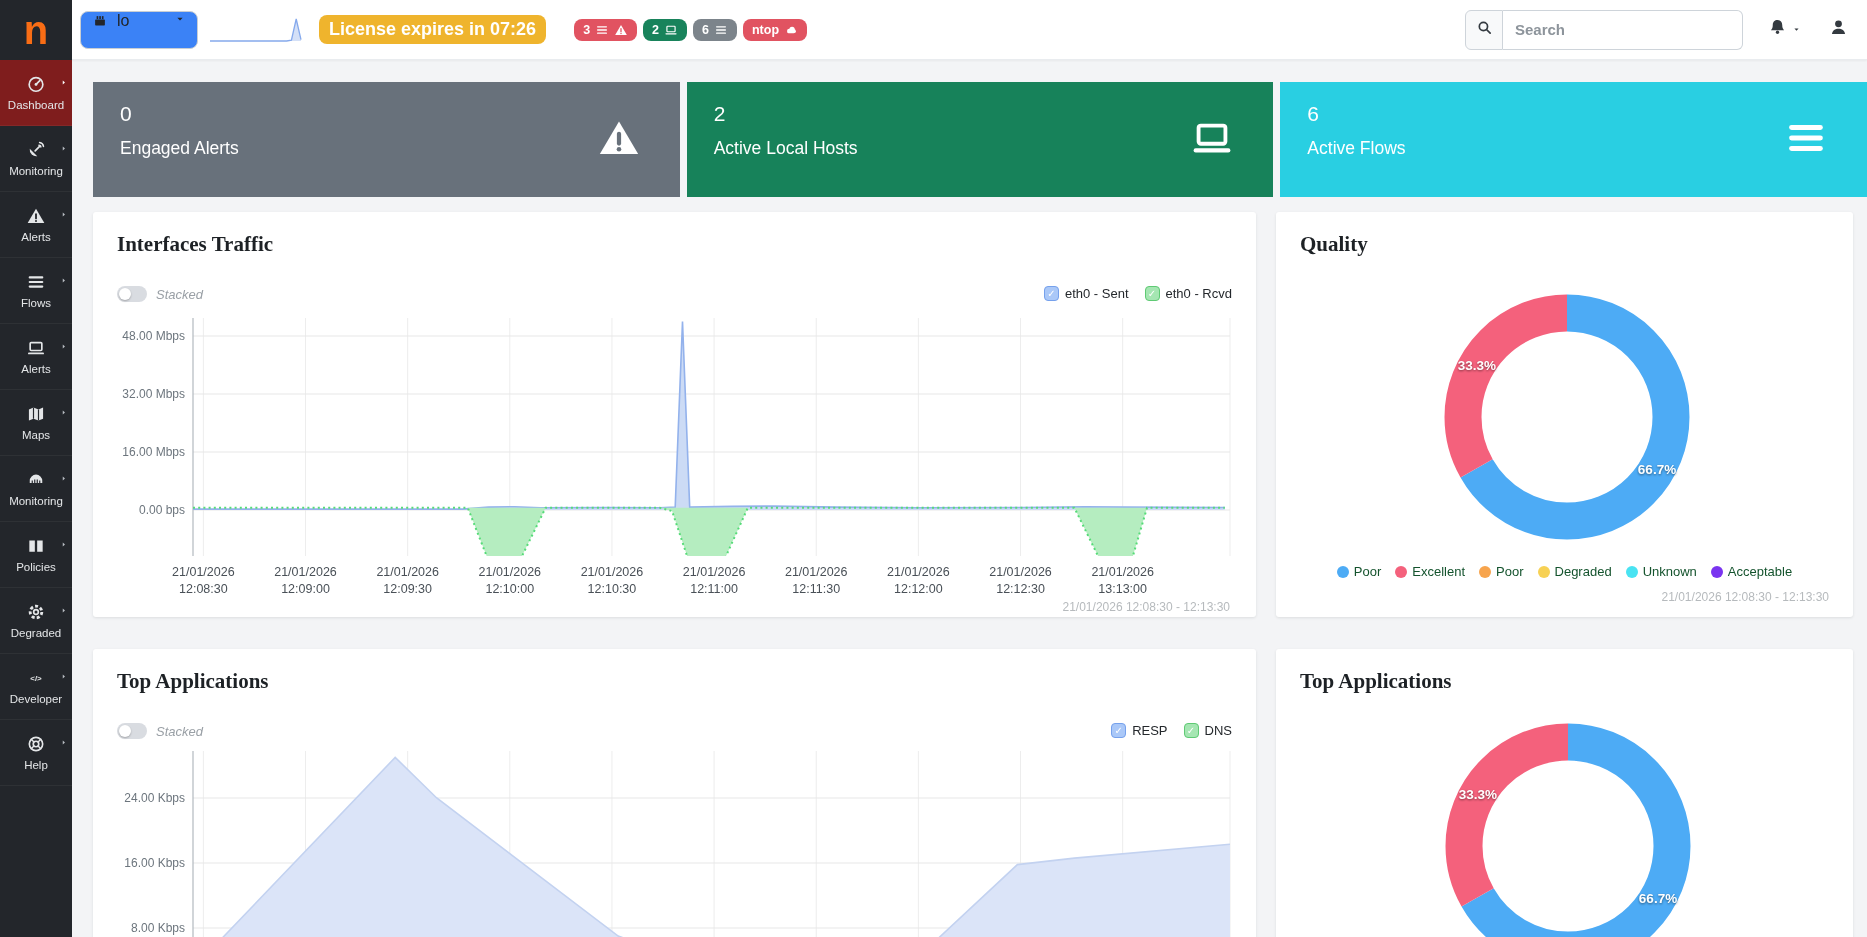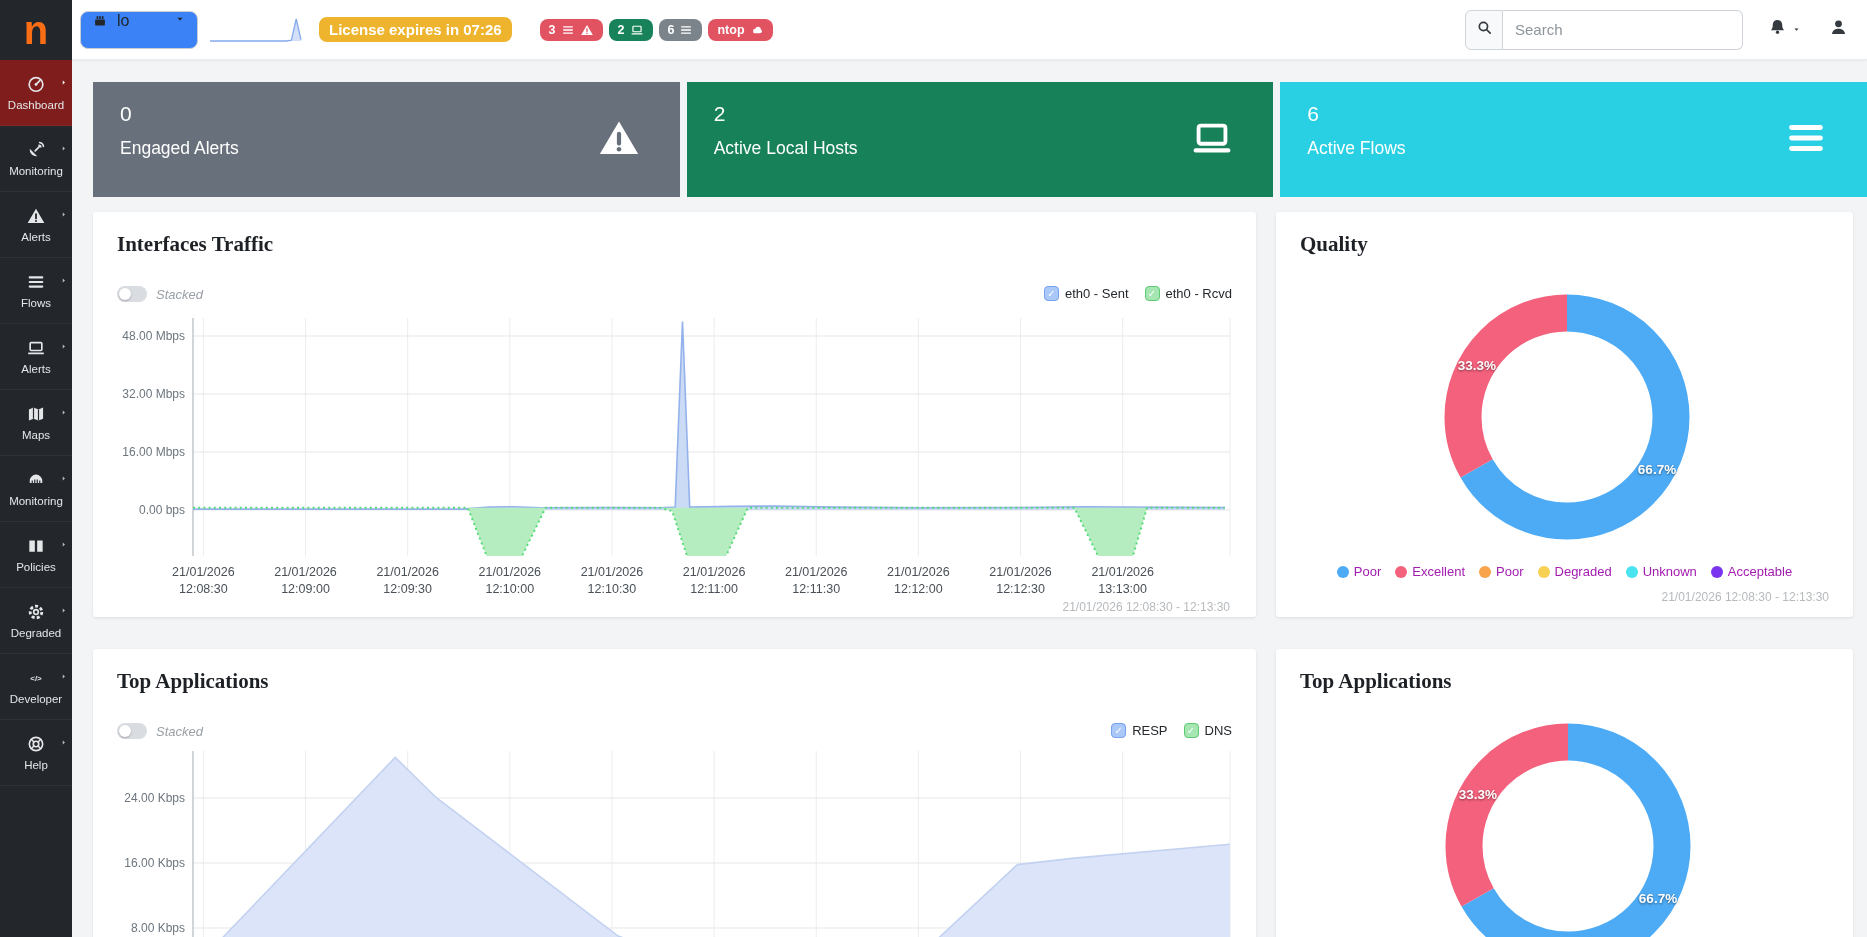--- a/index.html
+++ b/index.html
@@ -19,32 +19,32 @@
   .sidebar-item.active .caret { color:#fff; }
 
   
   .header { position:absolute; left:72px; top:0; right:0; height:60px; background:#fff;
             border-bottom:1px solid #e9ecef; box-shadow:0 1px 2px rgba(0,0,0,.05);
             display:flex; align-items:center; padding:0 18px 0 8px; z-index:20; }
   .iface-select { width:118px; height:38px; border:1px solid #c9ced3; border-radius:8px;
                   display:flex; padding:0 10px; gap:8px; color:#23262b; cursor:pointer; background:#3b82f6; }
   .iface-select .val { font-size:16px; color:#212529; flex:1; }
   .sparkline { margin-left:10px; }
-  .lic-badge { margin-left:16px; background:#efb42d; color:#fff; font-weight:bold; font-size:15px;
+  .lic-badge { margin-left:16px; background:#efb42d; color:#fff; font-weight:bold; font-size:18px;
                padding:4px 10px; border-radius:8px; white-space:nowrap; cursor:pointer; }
   .badges { display:flex; gap:6px; margin-left:28px; }
   .pill { height:22px; border-radius:8px; padding:0 9px; display:flex; align-items:center; gap:5px;
           color:#fff; font-size:12.5px; font-weight:bold; cursor:pointer; }
   .hspacer { flex:1; }
   .search-group { display:flex; height:40px; }
   .search-btn { width:38px; background:#f8f9fa; border:1px solid #ced4da; border-radius:6px 0 0 6px;
                 display:flex; align-items:center; justify-content:center; color:#343a40; cursor:pointer; }
   .search-input { width:240px; border:1px solid #ced4da; border-left:none; border-radius:0 6px 6px 0;
                   font-size:15px; padding:12px 12px; color:#0369a1; outline:none;
-                  font-family:"Liberation Sans","DejaVu Sans",sans-serif; }
+                  font-family:"Liberation Sans","DejaVu Sans",sans-serif;font-weight:bold; }
   .search-input::placeholder { color:#8d949b; }
   .bell-wrap { margin-left:24px; display:flex; align-items:center; gap:3px; color:#343a40; cursor:pointer; }
   .user-wrap { margin-left:26px; color:#343a40; cursor:pointer; }
 
   
   .main { position:absolute; left:72px; top:60px; right:0; bottom:0; padding-left:21px; }
   .stat-row { display:flex; gap:7px; margin-top:22px; }
   .stat-card { flex:1; height:115px; position:relative; color:#fff; }
   .stat-card .num { position:absolute; left:27px; top:20px; font-size:21px; }
   .stat-card .cap { position:absolute; left:27px; top:56px; font-size:17.5px; }
@@ -63,21 +63,21 @@
   .toggle-row .tlabel { font-size:13px; color:#9aa0a6; }
 
   .cb-legend { position:absolute; right:24px; top:74px; display:flex; gap:16px; }
   .cb-item { display:flex; align-items:center; gap:6px; font-size:13px; color:#24282c; cursor:pointer; }
   .cb-box { width:15px; height:15px; border-radius:4px; display:flex; align-items:center; justify-content:center;
             color:#fff; font-size:10px; font-weight:bold; }
   .cb-blue { background:#aac8f8; border:1px solid #76a1ec; }
   .cb-green { background:#a5e6b2; border:1px solid #5fca74; }
 
   .dot-legend { position:absolute; left:0; right:0; top:352px; display:flex; justify-content:center; gap:14px; }
-  .dot-item { display:flex; align-items:center; gap:5px; font-size:13px; color:#a21caf; }
+  .dot-item { display:flex; align-items:center; gap:5px; font-size:13px; color:#14532d; }
   .dot { width:12px; height:12px; border-radius:50%; }
 
   .range-label { position:absolute; font-size:12px; color:#b6babd; }
   .traffic-range { right:26px; top:388px; }
   .quality-range { right:24px; top:378px; }
 
   .chart-svg { position:absolute; left:24px; top:96px; }
   .donut-svg { position:absolute; left:0; top:56px; }
   text { font-family:"Liberation Sans","DejaVu Sans",sans-serif; }
 </style>

